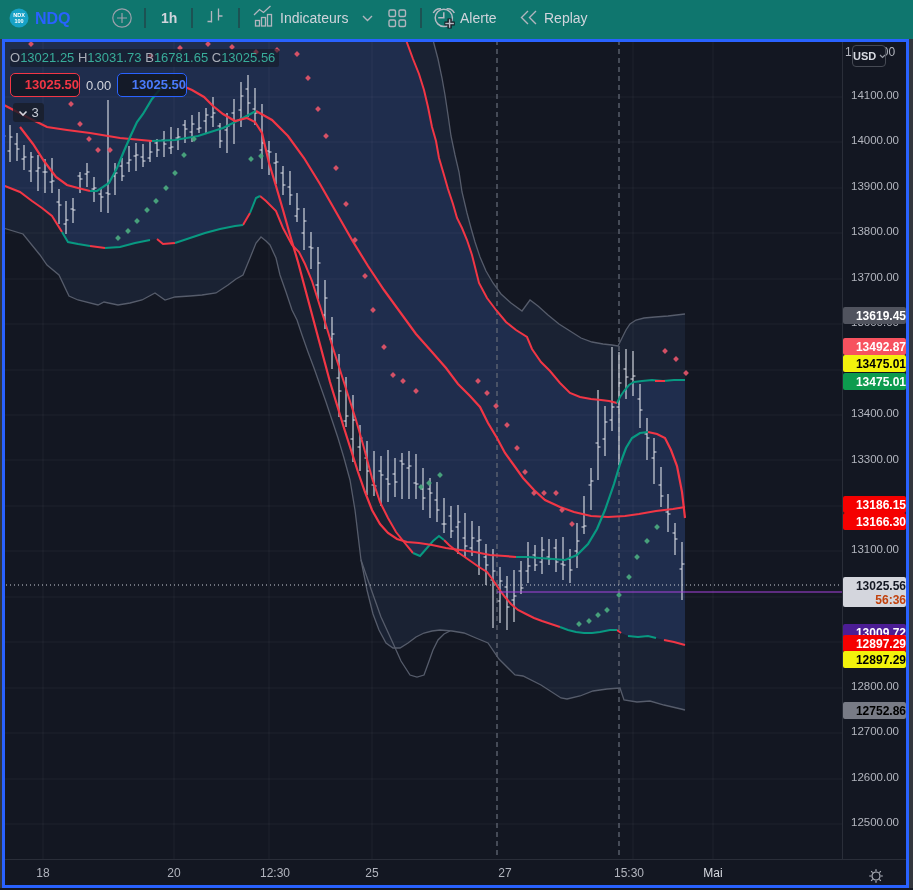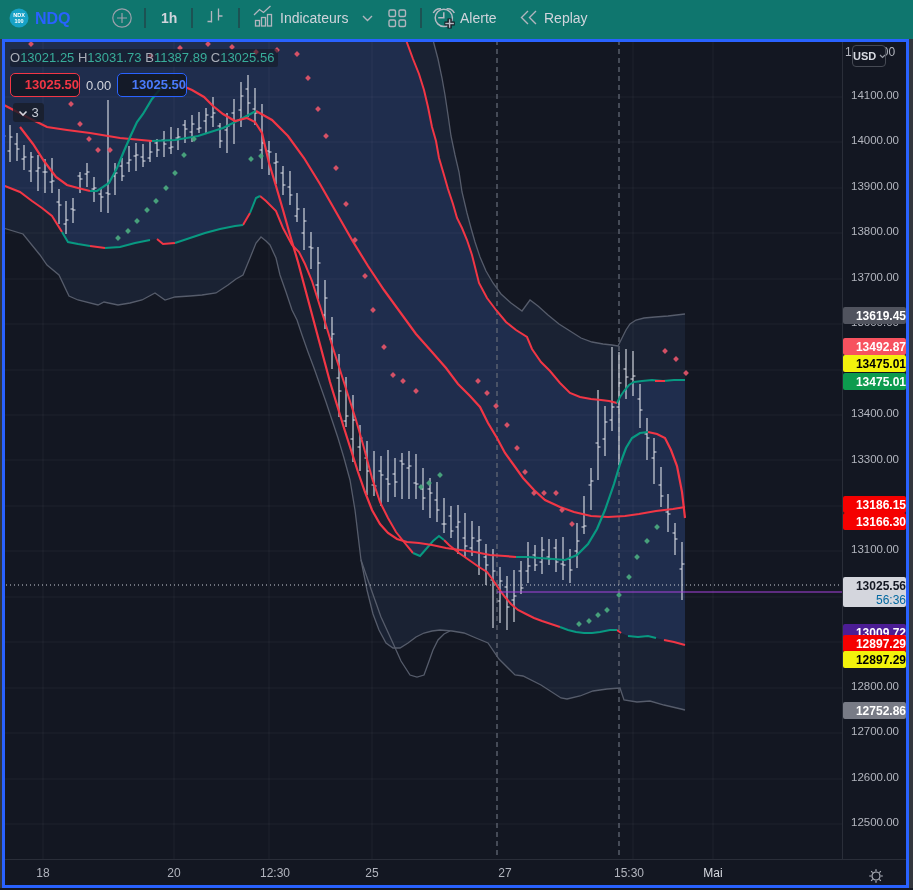--- a/index.html
+++ b/index.html
@@ -249,26 +249,26 @@
     <div class="al" style="top:776px">12500.00</div>
   <div class="pb" style="top:267px;background:#50535e;color:#fff">13619.45</div>
     <div class="pb" style="top:298px;background:#f7525f;color:#fff">13492.87</div>
     <div class="pb" style="top:315px;background:#f2f20c;color:#000">13475.01</div>
     <div class="pb" style="top:333px;background:#0d9b4e;color:#fff">13475.01</div>
     <div class="pb" style="top:456px;background:#f50000;color:#fff">13186.15</div>
     <div class="pb" style="top:473px;background:#f50000;color:#fff">13166.30</div>
     <div class="pb" style="top:584px;background:#4c1d95;color:#fff">13009.72</div>
     <div class="pb" style="top:595px;background:#f50000;color:#fff">12897.29</div>
     <div class="pb" style="top:611px;background:#f2f20c;color:#000">12897.29</div>
-    <div class="pb" style="top:662px;background:#787b86;color:#ffffff">12752.86</div>
+    <div class="pb" style="top:662px;background:#787b86;color:#000000">12752.86</div>
   <div class="pb" style="top:537px;background:#d4d6dd;color:#131722;height:30px">13025.56<br>
-  <span style="color:#0369a1;font-weight:400">56:36</span></div>
+  <span style="color:#c2410c;font-weight:700">56:36</span></div>
 </div>
 <div id="usd">USD <svg width="7" height="5" style="margin-bottom:1px">
       <path d="M1 1l2.5 2.5L6 1" stroke="#9598a1" stroke-width="1.2" fill="none"></path>
     </svg></div>
 <div style="position:absolute;left:845px;top:45px;color:#b2b5be;font-size:12px;z-index:5">14200.00</div>
-<div id="legend">O<b>13021.25</b> H<b>13031.73</b> B<b>11387.89</b> C<b>13025.56</b></div>
+<div id="legend">O<b>13021.25</b> H<b>13031.73</b> B<b>16781.65</b> C<b>13025.56</b></div>
 <div class="btn" style="left:10px;top:73px;width:70px;border:1px solid #f23645;color:#f23645">13025.50</div>
 <div style="position:absolute;left:86px;top:78px;color:#d1d4dc;font-size:13px;font-weight:400;z-index:6">0.00</div>
 <div class="btn" style="left:117px;top:73px;width:70px;border:1px solid #2962ff;color:#4a7bfc">13025.50</div>
 <div id="candlenum"><svg width="10" height="8" style="margin-right:3px">
       <path d="M1.5 2.5l3.5 3.5 3.5-3.5" stroke="#d3d6dd" stroke-width="1.6" fill="none"></path>
     </svg><span style="font-size:13px">3</span></div>
 </body></html>

